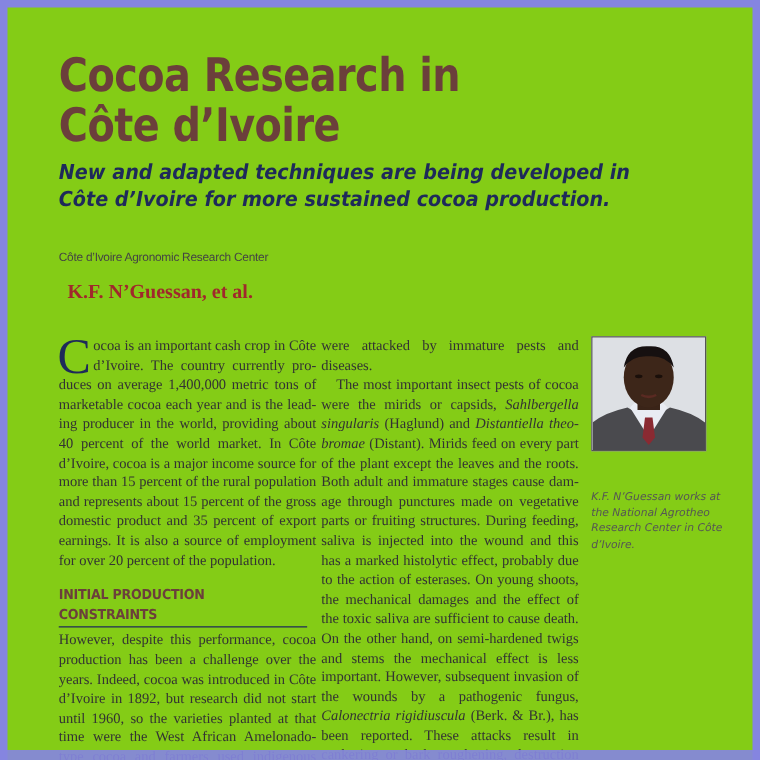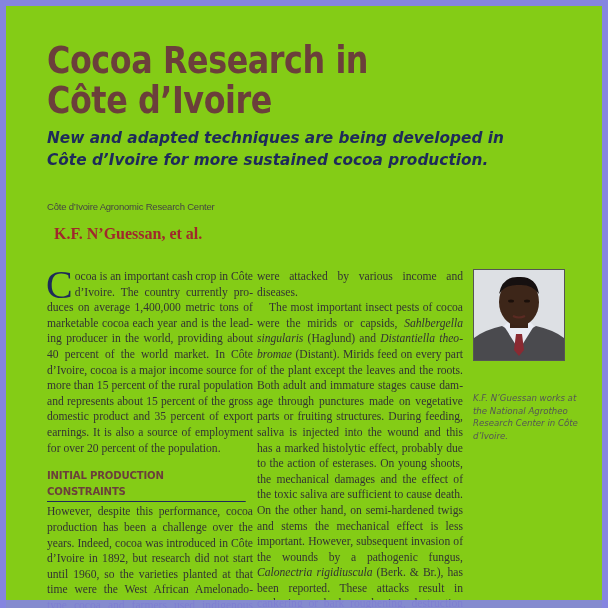--- a/index.html
+++ b/index.html
@@ -88,21 +88,21 @@
 
   <div class="col col1">
     <p>
       <span class="dropcap">C</span><span>ocoa is an important cash crop in Côte d’Ivoire. The country currently pro­duces on average 1,400,000 metric tons of marketable cocoa each year and is the lead­ing producer in the world, providing about 40 percent of the world market. In Côte d’Ivoire, cocoa is a major income source for more than 15 percent of the rural population and represents about 15 percent of the gross domestic product and 35 percent of export earnings. It is also a source of employment for over 20 percent of the population.</span>
     </p>
     <p class="section-head">INITIAL PRODUCTION CONSTRAINTS</p>
     <p>However, despite this performance, cocoa production has been a challenge over the years. Indeed, cocoa was introduced in Côte d’Ivoire in 1892, but research did not start until 1960, so the varieties planted at that time were the West African Amelonado-type cocoa and farmers used indigenous farming systems. Cocoa was mostly planted under the heavy shade of forest trees and</p>
   </div>
 
   <div class="col col2">
-    <p>were attacked by various income and diseases.</p>
+    <p>were attacked by immature pests and diseases.</p>
     <p class="indent"><span>The most important insect pests of cocoa were the mirids or capsids, </span><i>Sahlbergella sin­gularis</i><span> (Haglund) and </span><i>Distantiella theo­bromae</i><span> (Distant). Mirids feed on every part of the plant except the leaves and the roots. Both adult and immature stages cause dam­age through punctures made on vegetative parts or fruiting structures. During feeding, saliva is injected into the wound and this has a marked histolytic effect, probably due to the action of esterases. On young shoots, the mechanical damages and the effect of the toxic saliva are sufficient to cause death. On the other hand, on semi-hardened twigs and stems the mechanical effect is less important. However, subsequent invasion of the wounds by a pathogenic fungus, </span><i>Calonectria rigidiuscula</i><span> (Berk. &amp; Br.), has been reported. These attacks result in cankering or bark roughening, destruction of the flower cushions, a severe dieback of twigs and branches, and sometimes partial</span></p>
   </div>
 
   <div class="photo" title="Portrait of K.F. N’Guessan">
     <svg width="90" height="90" viewBox="0 0 90 90">
       <rect width="90" height="90" fill="#dde0e4"></rect>
       <path d="M0 90 L0 68 Q10 60 28 56 L45 66 L62 56 Q80 60 90 68 L90 90 Z" fill="#4a4a4e"></path>
       <path d="M30 56 L45 80 L60 56 L56 52 L34 52 Z" fill="#e9ecf3"></path>
       <path d="M42 64 L48 64 L50 80 L45 86 L40 80 Z" fill="#8a2a32"></path>
       <rect x="36" y="44" width="18" height="14" fill="#3a2418"></rect>

